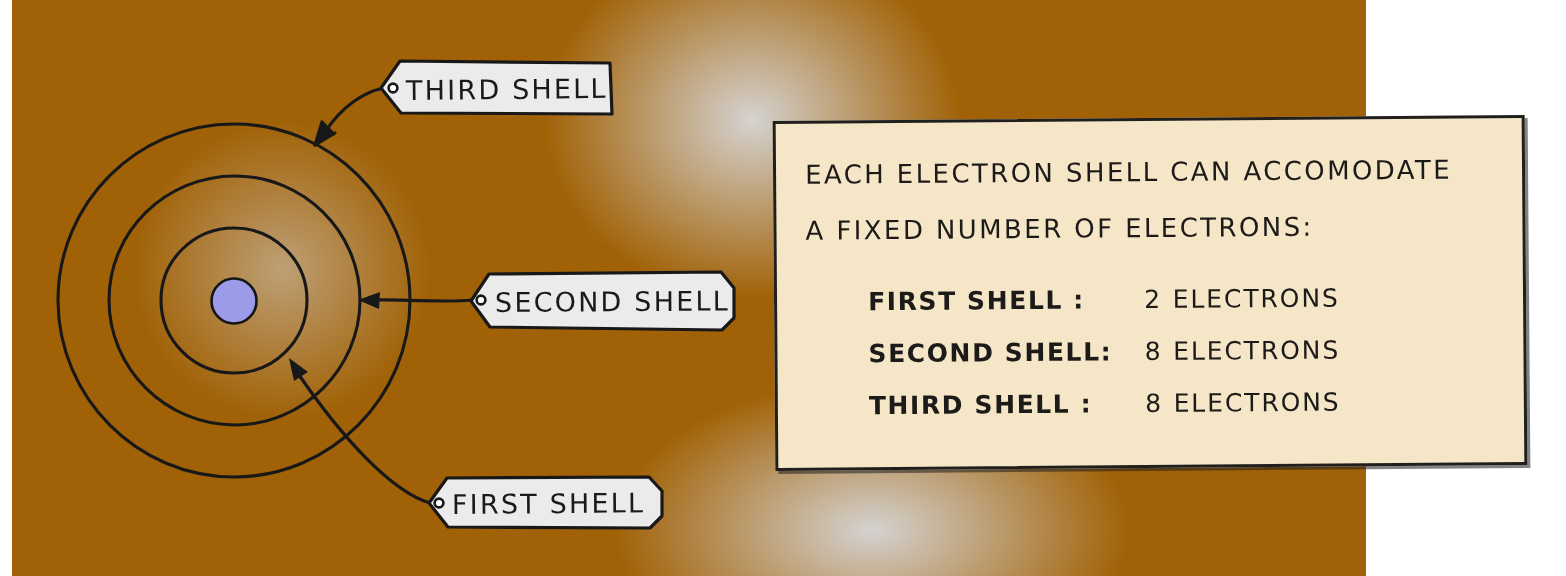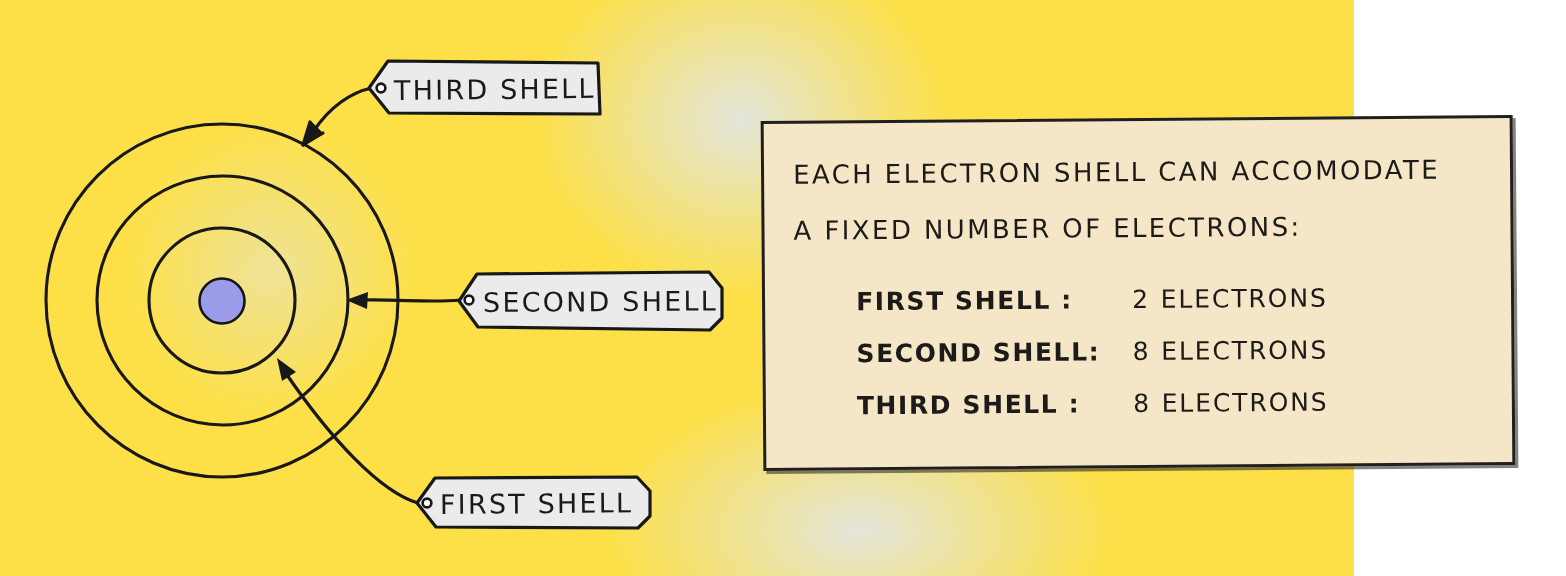--- a/index.html
+++ b/index.html
@@ -10,24 +10,24 @@
   }
   body {
     width: 1566px;
     height: 576px;
     position: relative;
     overflow: hidden;
     font-family: "DejaVu Sans", sans-serif;
   }
   #stage {
     position: absolute;
-    left: 0; top: 0;
+    left: 12px; top: 0;
     width: 1354px;
     height: 576px;
-    background: #fde047;
+    background: #a16207;
   }
   
   .wash {
     position: absolute;
     pointer-events: none;
     background: radial-gradient(ellipse at center, rgba(222,230,244,0.85) 0%, rgba(255,255,255,0) 70%);
   }
   .wash.a { left: 530px;  top: -60px;  width: 420px; height: 360px; }
   .wash.b { left: 600px;  top: 380px;  width: 520px; height: 300px; }
   .wash.c { left: 120px;  top: 120px;  width: 300px; height: 300px; opacity: .55; }

